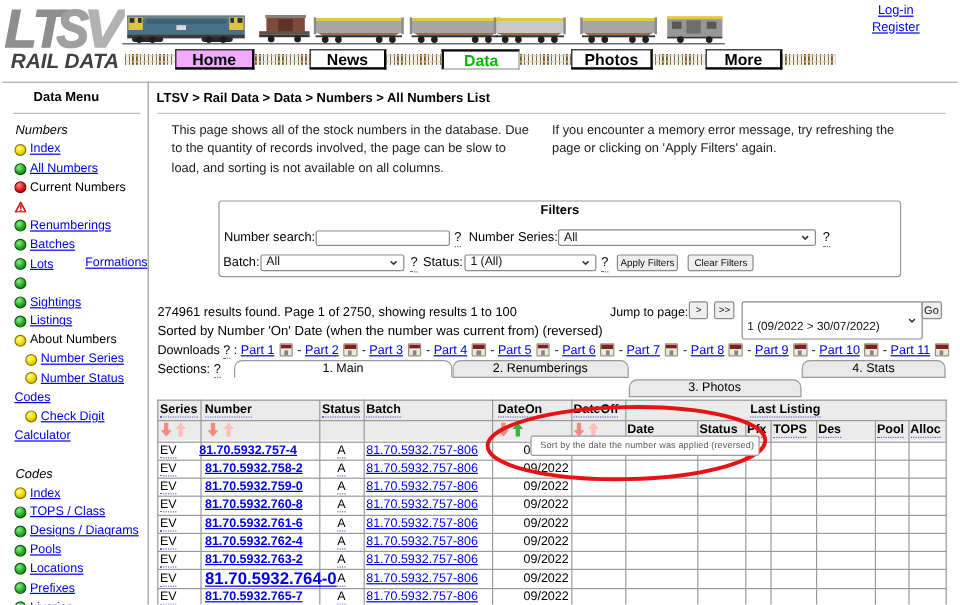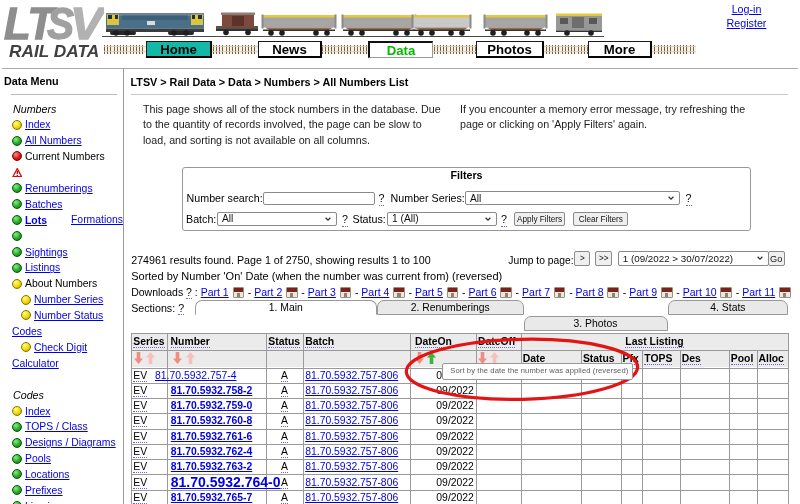--- a/index.html
+++ b/index.html
@@ -116,48 +116,48 @@
 
 <rect x="456" y="9" width="46" height="16.5" fill="#979797"></rect>
 <rect x="456" y="8.5" width="46" height="2.5" fill="#e3c93e"></rect>
 <rect x="460" y="13" width="8" height="6" fill="#585858"></rect>
 <rect x="489" y="13" width="8" height="6" fill="#585858"></rect>
 <rect x="472" y="12" width="12" height="11" fill="#6e6e6e"></rect>
 <rect x="456" y="25.5" width="46" height="1.5" fill="#333"></rect>
 <circle cx="467" cy="28" r="2.8" fill="#1c1e20"></circle>
       <circle cx="491" cy="28" r="2.8" fill="#1c1e20"></circle>
 </svg>
-<div style="position:absolute;left:146px;top:41.3px;width:66px;height:16.5px;background:#14b8a6;border:1px solid #1a1a1a;border-right:2.2px solid #050505;border-bottom:2.2px solid #050505;font-weight:bold;font-size:13.2px;line-height:13.5px;text-align:center;color:#000;padding-top:0.5px;">Home</div>
+<div style="position:absolute;left:146px;top:41.3px;width:66px;height:16.5px;background:#f0abfc;border:1px solid #1a1a1a;border-right:2.2px solid #050505;border-bottom:2.2px solid #050505;font-weight:bold;font-size:13.2px;line-height:13.5px;text-align:center;color:#000;padding-top:0.5px;">Home</div>
 <div style="position:absolute;left:258px;top:41.3px;width:64px;height:16.5px;background:#fff;border:1px solid #1a1a1a;border-right:2.2px solid #050505;border-bottom:2.2px solid #050505;font-weight:bold;font-size:13.2px;line-height:13.5px;text-align:center;color:#000;padding-top:0.5px;">News</div>
 <div style="position:absolute;left:367.9px;top:41.3px;width:65.3px;height:16.5px;background:#fff;border:1px solid #999;border-top:2.2px solid #111;border-left:2.2px solid #111;font-weight:bold;font-size:13.2px;line-height:13.5px;text-align:center;color:#00BB00;padding-top:0.5px;">Data</div>
 <div style="position:absolute;left:476px;top:41.3px;width:68px;height:16.5px;background:#fff;border:1px solid #1a1a1a;border-right:2.2px solid #050505;border-bottom:2.2px solid #050505;font-weight:bold;font-size:13.2px;line-height:13.5px;text-align:center;color:#000;padding-top:0.5px;">Photos</div>
 <div style="position:absolute;left:588px;top:41.3px;width:64px;height:16.5px;background:#fff;border:1px solid #1a1a1a;border-right:2.2px solid #050505;border-bottom:2.2px solid #050505;font-weight:bold;font-size:13.2px;line-height:13.5px;text-align:center;color:#000;padding-top:0.5px;">More</div>
 <div class="t" style="left:706px;top:3px;width:81px;text-align:center;font-size:10.7px;line-height:13.5px;"><a href="#a">Log-in</a><br><a href="#a">Register</a></div>
 <div style="position:absolute;left:2px;top:67.6px;width:796px;height:1.5px;border-top:1px solid #ababab;"></div>
 <div class="vl" style="left:123.2px;top:67.5px;width:1px;height:436.5px;"></div>
-<div class="t" style="left:4px;top:75px;font-weight:bold;font-size:10.8px;">Data Menu</div>
+<div class="t" style="left:28px;top:75px;font-weight:bold;font-size:10.8px;">Data Menu</div>
 <div style="position:absolute;left:11px;top:94.3px;width:106px;height:1.5px;border-top:1px solid #b8b8b8;"></div>
 <div class="t" style="left:13px;top:102.8px;font-style:italic;font-size:10.7px;">Numbers</div>
 <div class="dot dy" style="left:12px;top:119.6px;"></div>
 <div class="t" style="left:25px;top:118.3px;font-size:10.4px;"><span class="lk">Index</span></div>
 <div class="dot dg" style="left:12px;top:135.5px;"></div>
 <div class="t" style="left:25px;top:134.2px;font-size:10.4px;"><span class="lk">All Numbers</span></div>
 <div class="dot dr" style="left:12px;top:151.4px;"></div>
 <div class="t" style="left:25px;top:150.1px;font-size:10.4px;">Current Numbers</div>
 <svg style="position:absolute;left:11.5px;top:167.5px;" width="10.5" height="9.5" viewBox="0 0 12 12">
       <path d="M6 0.8 L11.5 11 L0.5 11 Z" fill="#fff" stroke="#cc1111" stroke-width="1.6"></path>
       <rect x="5.2" y="3.8" width="1.8" height="3.8" fill="#c11"></rect>
       <rect x="5.2" y="8.6" width="1.8" height="1.7" fill="#c11"></rect>
     </svg>
 <div class="dot dg" style="left:12px;top:183.2px;"></div>
 <div class="t" style="left:25px;top:181.9px;font-size:10.4px;"><span class="lk">Renumberings</span></div>
 <div class="dot dg" style="left:12px;top:199.1px;"></div>
 <div class="t" style="left:25px;top:197.8px;font-size:10.4px;"><span class="lk">Batches</span></div>
 <div class="dot dg" style="left:12px;top:215.0px;"></div>
-<div class="t" style="left:25px;top:213.7px;font-size:10.4px;font-weight:bold;"><span class="lk">Lots</span></div>
+<div class="t" style="left:25px;top:213.7px;font-size:10.4px;"><span class="lk">Lots</span></div>
 <div class="dot dg" style="left:12px;top:230.9px;"></div>
 <div class="t" style="left:25px;top:213px;font-size:10.4px;padding-left:46px;"><span class="lk">Formations</span></div>
 <div class="dot dg" style="left:12px;top:246.8px;"></div>
 <div class="t" style="left:25px;top:245.5px;font-size:10.4px;"><span class="lk">Sightings</span></div>
 <div class="dot dg" style="left:12px;top:262.7px;"></div>
 <div class="t" style="left:25px;top:261.4px;font-size:10.4px;"><span class="lk">Listings</span></div>
 <div class="dot dy" style="left:12px;top:278.6px;"></div>
 <div class="t" style="left:25px;top:277.3px;font-size:10.4px;">About Numbers</div>
 <div class="dot dy" style="left:21px;top:294.5px;"></div>
 <div class="t" style="left:34px;top:293.2px;font-size:10.4px;"><span class="lk">Number Series</span></div>
@@ -205,21 +205,21 @@
 <div class="sel" style="left:387px;top:212px;width:110.2px;height:13.5px;padding:0.2px 4px;">1 (All)<svg class="ar" viewBox="0 0 10 10">
         <path d="M2 3.5 L5 6.5 L8 3.5" fill="none" stroke="#333" stroke-width="1.6"></path>
       </svg></div>
 <div class="t dotted" style="left:501px;top:212.5px;font-size:10.7px;">?</div>
 <div class="btn" style="left:513.7px;top:211.5px;width:51.7px;height:14px;line-height:13px;">Apply Filters</div>
 <div class="btn" style="left:573.3px;top:211.5px;width:55.1px;height:14px;line-height:13px;">Clear Filters</div>
 <div class="t" style="left:131.2px;top:253.5px;font-size:10.7px;">274961 results found. Page 1 of 2750, showing results 1 to 100</div>
 <div class="t" style="left:508.3px;top:253.5px;font-size:10.3px;">Jump to page:</div>
 <div class="btn" style="left:574.3px;top:250.6px;width:16px;height:15px;line-height:14px;">&gt;</div>
 <div class="btn" style="left:595.3px;top:250.6px;width:17.1px;height:15px;line-height:14px;">&gt;&gt;</div>
-<div class="sel" style="left:617.8px;top:250.6px;width:151px;height:15px;padding:1px 4px;font-size:9.8px;">1 (09/2022 &gt; 30/07/2022)<svg class="ar" viewBox="0 0 10 10">
+<div class="sel" style="left:617.8px;top:250.6px;width:151px;height:15px;padding:15px 4px;font-size:9.8px;">1 (09/2022 &gt; 30/07/2022)<svg class="ar" viewBox="0 0 10 10">
         <path d="M2 3.5 L5 6.5 L8 3.5" fill="none" stroke="#333" stroke-width="1.6"></path>
       </svg></div>
 <div class="btn" style="left:767.6px;top:250.6px;width:17.2px;height:15px;line-height:14px;font-size:9.2px;">Go</div>
 <div class="t" style="left:131.2px;top:269.9px;font-size:11px;">Sorted by Number 'On' Date (when the number was current from) (reversed)</div>
 <div class="t" style="left:131.2px;top:286.3px;font-size:10.5px;">Downloads <span class="dotted">?</span> : <a href="#a">Part 1</a> <span style="display:inline-block;width:11.5px;height:11px;vertical-align:-2px;margin:0 0.9px;position:relative;background:linear-gradient(180deg,#7d221a 0 3.6px,#ece8de 3.6px 11px);border:1px solid #97917f;border-radius:1px;"><span style="position:absolute;left:3.2px;top:4.8px;width:3.2px;height:3.6px;background:#8a857a;"></span></span> - <a href="#a">Part 2</a> <span style="display:inline-block;width:11.5px;height:11px;vertical-align:-2px;margin:0 0.9px;position:relative;background:linear-gradient(180deg,#7d221a 0 3.6px,#ece8de 3.6px 11px);border:1px solid #97917f;border-radius:1px;"><span style="position:absolute;left:3.2px;top:4.8px;width:3.2px;height:3.6px;background:#8a857a;"></span></span> - <a href="#a">Part 3</a> <span style="display:inline-block;width:11.5px;height:11px;vertical-align:-2px;margin:0 0.9px;position:relative;background:linear-gradient(180deg,#7d221a 0 3.6px,#ece8de 3.6px 11px);border:1px solid #97917f;border-radius:1px;"><span style="position:absolute;left:3.2px;top:4.8px;width:3.2px;height:3.6px;background:#8a857a;"></span></span> - <a href="#a">Part 4</a> <span style="display:inline-block;width:11.5px;height:11px;vertical-align:-2px;margin:0 0.9px;position:relative;background:linear-gradient(180deg,#7d221a 0 3.6px,#ece8de 3.6px 11px);border:1px solid #97917f;border-radius:1px;"><span style="position:absolute;left:3.2px;top:4.8px;width:3.2px;height:3.6px;background:#8a857a;"></span></span> - <a href="#a">Part 5</a> <span style="display:inline-block;width:11.5px;height:11px;vertical-align:-2px;margin:0 0.9px;position:relative;background:linear-gradient(180deg,#7d221a 0 3.6px,#ece8de 3.6px 11px);border:1px solid #97917f;border-radius:1px;"><span style="position:absolute;left:3.2px;top:4.8px;width:3.2px;height:3.6px;background:#8a857a;"></span></span> - <a href="#a">Part 6</a> <span style="display:inline-block;width:11.5px;height:11px;vertical-align:-2px;margin:0 0.9px;position:relative;background:linear-gradient(180deg,#7d221a 0 3.6px,#ece8de 3.6px 11px);border:1px solid #97917f;border-radius:1px;"><span style="position:absolute;left:3.2px;top:4.8px;width:3.2px;height:3.6px;background:#8a857a;"></span></span> - <a href="#a">Part 7</a> <span style="display:inline-block;width:11.5px;height:11px;vertical-align:-2px;margin:0 0.9px;position:relative;background:linear-gradient(180deg,#7d221a 0 3.6px,#ece8de 3.6px 11px);border:1px solid #97917f;border-radius:1px;"><span style="position:absolute;left:3.2px;top:4.8px;width:3.2px;height:3.6px;background:#8a857a;"></span></span> - <a href="#a">Part 8</a> <span style="display:inline-block;width:11.5px;height:11px;vertical-align:-2px;margin:0 0.9px;position:relative;background:linear-gradient(180deg,#7d221a 0 3.6px,#ece8de 3.6px 11px);border:1px solid #97917f;border-radius:1px;"><span style="position:absolute;left:3.2px;top:4.8px;width:3.2px;height:3.6px;background:#8a857a;"></span></span> - <a href="#a">Part 9</a> <span style="display:inline-block;width:11.5px;height:11px;vertical-align:-2px;margin:0 0.9px;position:relative;background:linear-gradient(180deg,#7d221a 0 3.6px,#ece8de 3.6px 11px);border:1px solid #97917f;border-radius:1px;"><span style="position:absolute;left:3.2px;top:4.8px;width:3.2px;height:3.6px;background:#8a857a;"></span></span> - <a href="#a">Part 10</a> <span style="display:inline-block;width:11.5px;height:11px;vertical-align:-2px;margin:0 0.9px;position:relative;background:linear-gradient(180deg,#7d221a 0 3.6px,#ece8de 3.6px 11px);border:1px solid #97917f;border-radius:1px;"><span style="position:absolute;left:3.2px;top:4.8px;width:3.2px;height:3.6px;background:#8a857a;"></span></span> - <a href="#a">Part 11</a> <span style="display:inline-block;width:11.5px;height:11px;vertical-align:-2px;margin:0 0.9px;position:relative;background:linear-gradient(180deg,#7d221a 0 3.6px,#ece8de 3.6px 11px);border:1px solid #97917f;border-radius:1px;"><span style="position:absolute;left:3.2px;top:4.8px;width:3.2px;height:3.6px;background:#8a857a;"></span></span></div>
 <div class="t" style="left:131.2px;top:302.3px;font-size:10.7px;">Sections: <span class="dotted">?</span></div>
 <div class="tabi" style="left:194.5px;width:182.5px;background:#fff;border-bottom:1px solid #fff;">1. Main</div>
 <div class="tabi" style="left:377px;width:146.5px;">2. Renumberings</div>
 <div class="tabi" style="left:523.5px;width:144px;margin-top:16px;">3. Photos</div>
 <div class="tabi" style="left:667.5px;width:120.8px;">4. Stats</div>
@@ -281,21 +281,21 @@
 <svg style="position:absolute;left:426.5px;top:352.2px;" width="9" height="12" viewBox="0 0 9 12">
       <path d="M4.5 0 L9 5.4 L6.3 5.4 L6.3 12 L2.7 12 L2.7 5.4 L0 5.4 Z" fill="#3cb43c"></path>
     </svg>
 <svg style="position:absolute;left:478.0px;top:352.2px;" width="9" height="12" viewBox="0 0 9 12">
       <path d="M4.5 12 L9 6.6 L6.3 6.6 L6.3 0 L2.7 0 L2.7 6.6 L0 6.6 Z" fill="#f28c80"></path>
     </svg>
 <svg style="position:absolute;left:489.5px;top:352.2px;" width="9" height="12" viewBox="0 0 9 12">
       <path d="M4.5 0 L9 5.4 L6.3 5.4 L6.3 12 L2.7 12 L2.7 5.4 L0 5.4 Z" fill="#f8c0b8"></path>
     </svg>
 <div class="t" style="left:133.3px;top:368.6px;font-size:10.4px;"><span class="dotted">EV</span></div>
-<div class="t" style="left:155px;top:368.6px;font-size:10.4px;font-weight:normal;"><a href="#a">81.70.5932.757-4</a></div>
+<div class="t" style="left:166px;top:368.6px;font-size:10.4px;font-weight:bold;"><a href="#a">81.70.5932.757-4</a></div>
 <div class="t" style="left:266.1px;top:368.6px;width:36.8px;text-align:center;font-size:10.4px;"><span class="dotted">A</span></div>
 <div class="t" style="left:305.2px;top:368.6px;font-size:10.4px;"><a href="#a">81.70.5932.757-806</a></div>
 <div class="t" style="left:409.8px;top:368.6px;width:64.1px;text-align:right;font-size:10.4px;">09/2022</div>
 <div class="t" style="left:133.3px;top:383.9px;font-size:10.4px;"><span class="dotted">EV</span></div>
 <div class="t" style="left:170.8px;top:383.9px;font-size:10.4px;font-weight:bold;"><a href="#a">81.70.5932.758-2</a></div>
 <div class="t" style="left:266.1px;top:383.9px;width:36.8px;text-align:center;font-size:10.4px;"><span class="dotted">A</span></div>
 <div class="t" style="left:305.2px;top:383.9px;font-size:10.4px;"><a href="#a">81.70.5932.757-806</a></div>
 <div class="t" style="left:409.8px;top:383.9px;width:64.1px;text-align:right;font-size:10.4px;">09/2022</div>
 <div class="t" style="left:133.3px;top:399.1px;font-size:10.4px;"><span class="dotted">EV</span></div>
 <div class="t" style="left:170.8px;top:399.1px;font-size:10.4px;font-weight:bold;"><a href="#a">81.70.5932.759-0</a></div>

